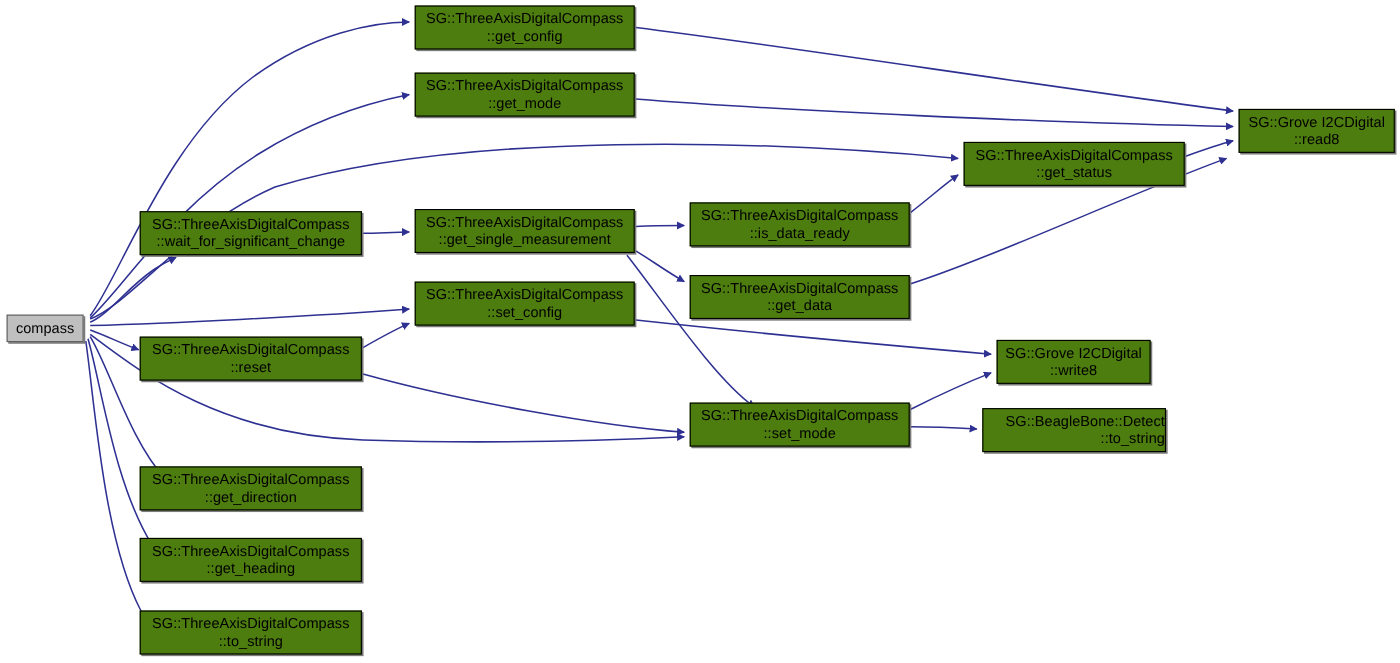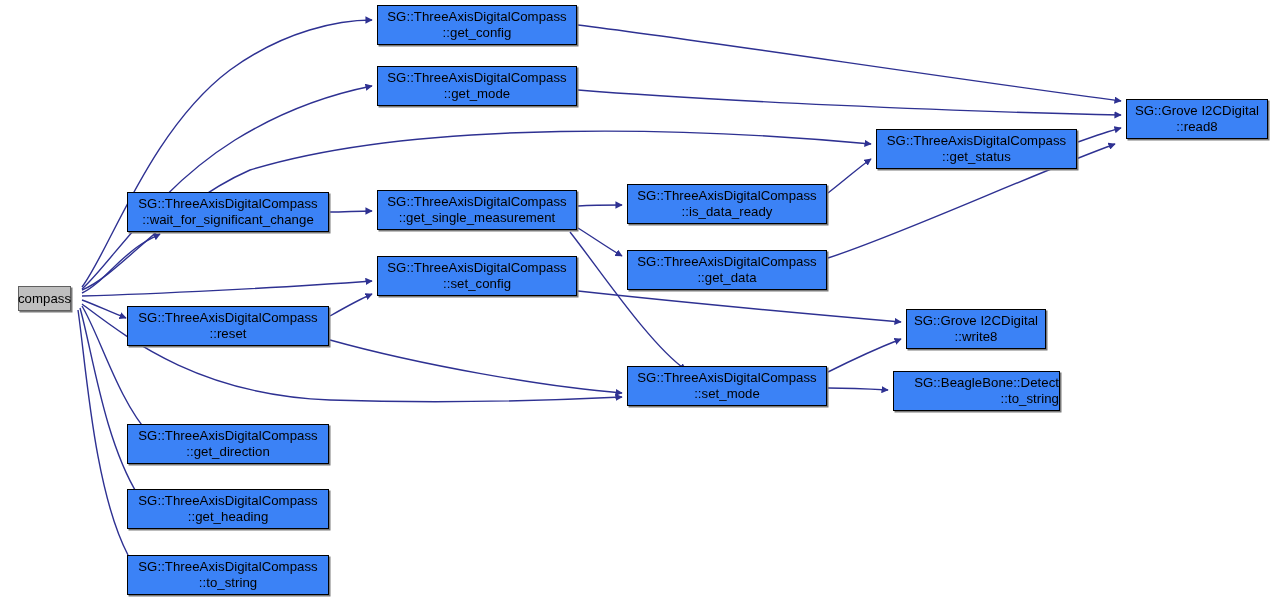--- a/index.html
+++ b/index.html
@@ -20,21 +20,21 @@
   #edges {
     position: absolute;
     left: 0;
     top: 0;
     width: 1273px;
     height: 603px;
   }
   .node {
     position: absolute;
     box-sizing: border-box;
-    background: #3b82f6;
+    background: #4d7c0f;
     border: 1px solid #000000;
     box-shadow: 1.5px 1.5px 0 0 #7a7a7a;
     display: flex;
     flex-direction: column;
     align-items: center;
     justify-content: center;
     text-align: center;
     font-size: 13.2px;
     line-height: 16px;
     color: #000000;
@@ -81,21 +81,21 @@
         <path d="M570,232 C600,270 650,345 686,370" marker-end="url(#arrow)"></path>
         <path d="M828,193 C845,180 858,168 871,159" marker-end="url(#arrow)"></path>
         <path d="M578,291 C670,301 820,315 901,322" marker-end="url(#arrow)"></path>
         <path d="M330,316 C344,308 358,300 372,294" marker-end="url(#arrow)"></path>
         <path d="M330,340 C420,365 545,387 622,393" marker-end="url(#arrow)"></path>
         <path d="M828,372 C852,360 878,348 901,339" marker-end="url(#arrow)"></path>
         <path d="M828,388 C850,388 870,389 888,390" marker-end="url(#arrow)"></path>
       </g>
   </svg>
   <div id="node-layer">
-      <div class="node root" style="left: 6px; top: 286px; width: 53px; height: 25px; margin-left: 12px;">
+      <div class="node root" style="left: 6px; top: 286px; width: 70px; height: 25px;">
         <span class="l1">compass</span>
       </div>
       <div class="node" style="left: 377px; top: 5px; width: 200px; height: 40px;">
         <span class="l1">SG::ThreeAxisDigitalCompass</span>
         <span class="l2">::get_config</span>
       </div>
       <div class="node" style="left: 377px; top: 66px; width: 200px; height: 40px;">
         <span class="l1">SG::ThreeAxisDigitalCompass</span>
         <span class="l2">::get_mode</span>
       </div>

